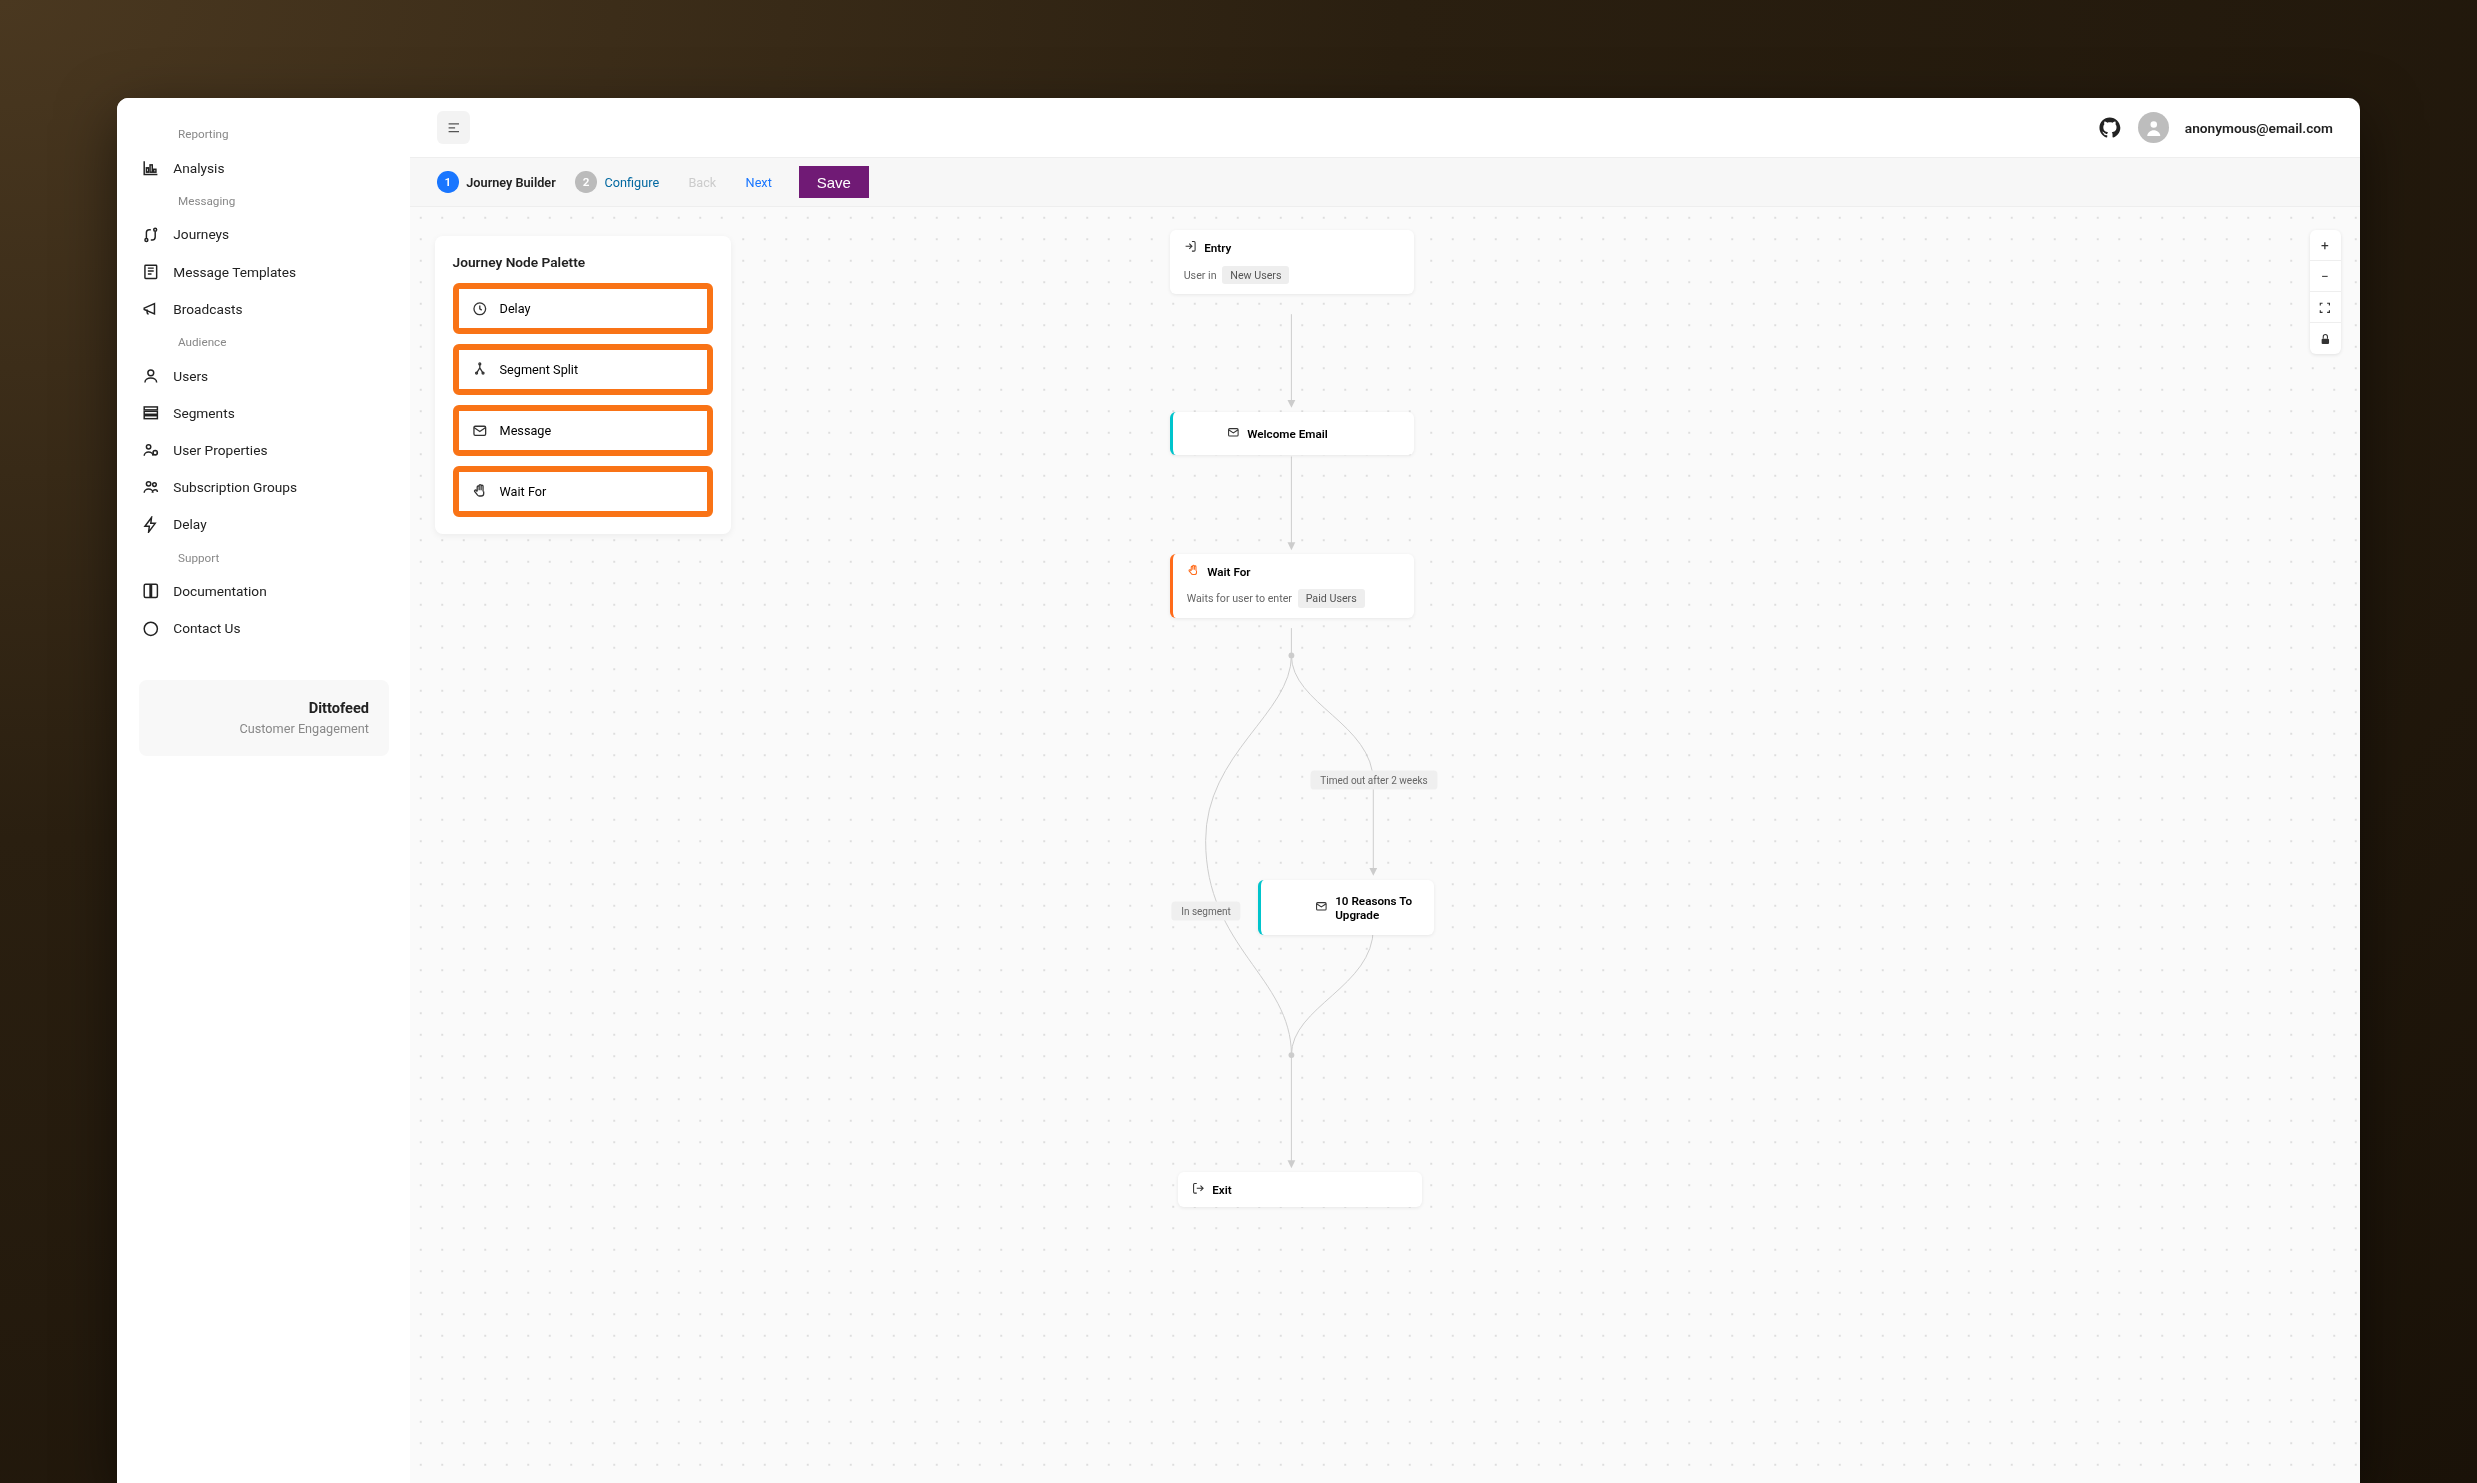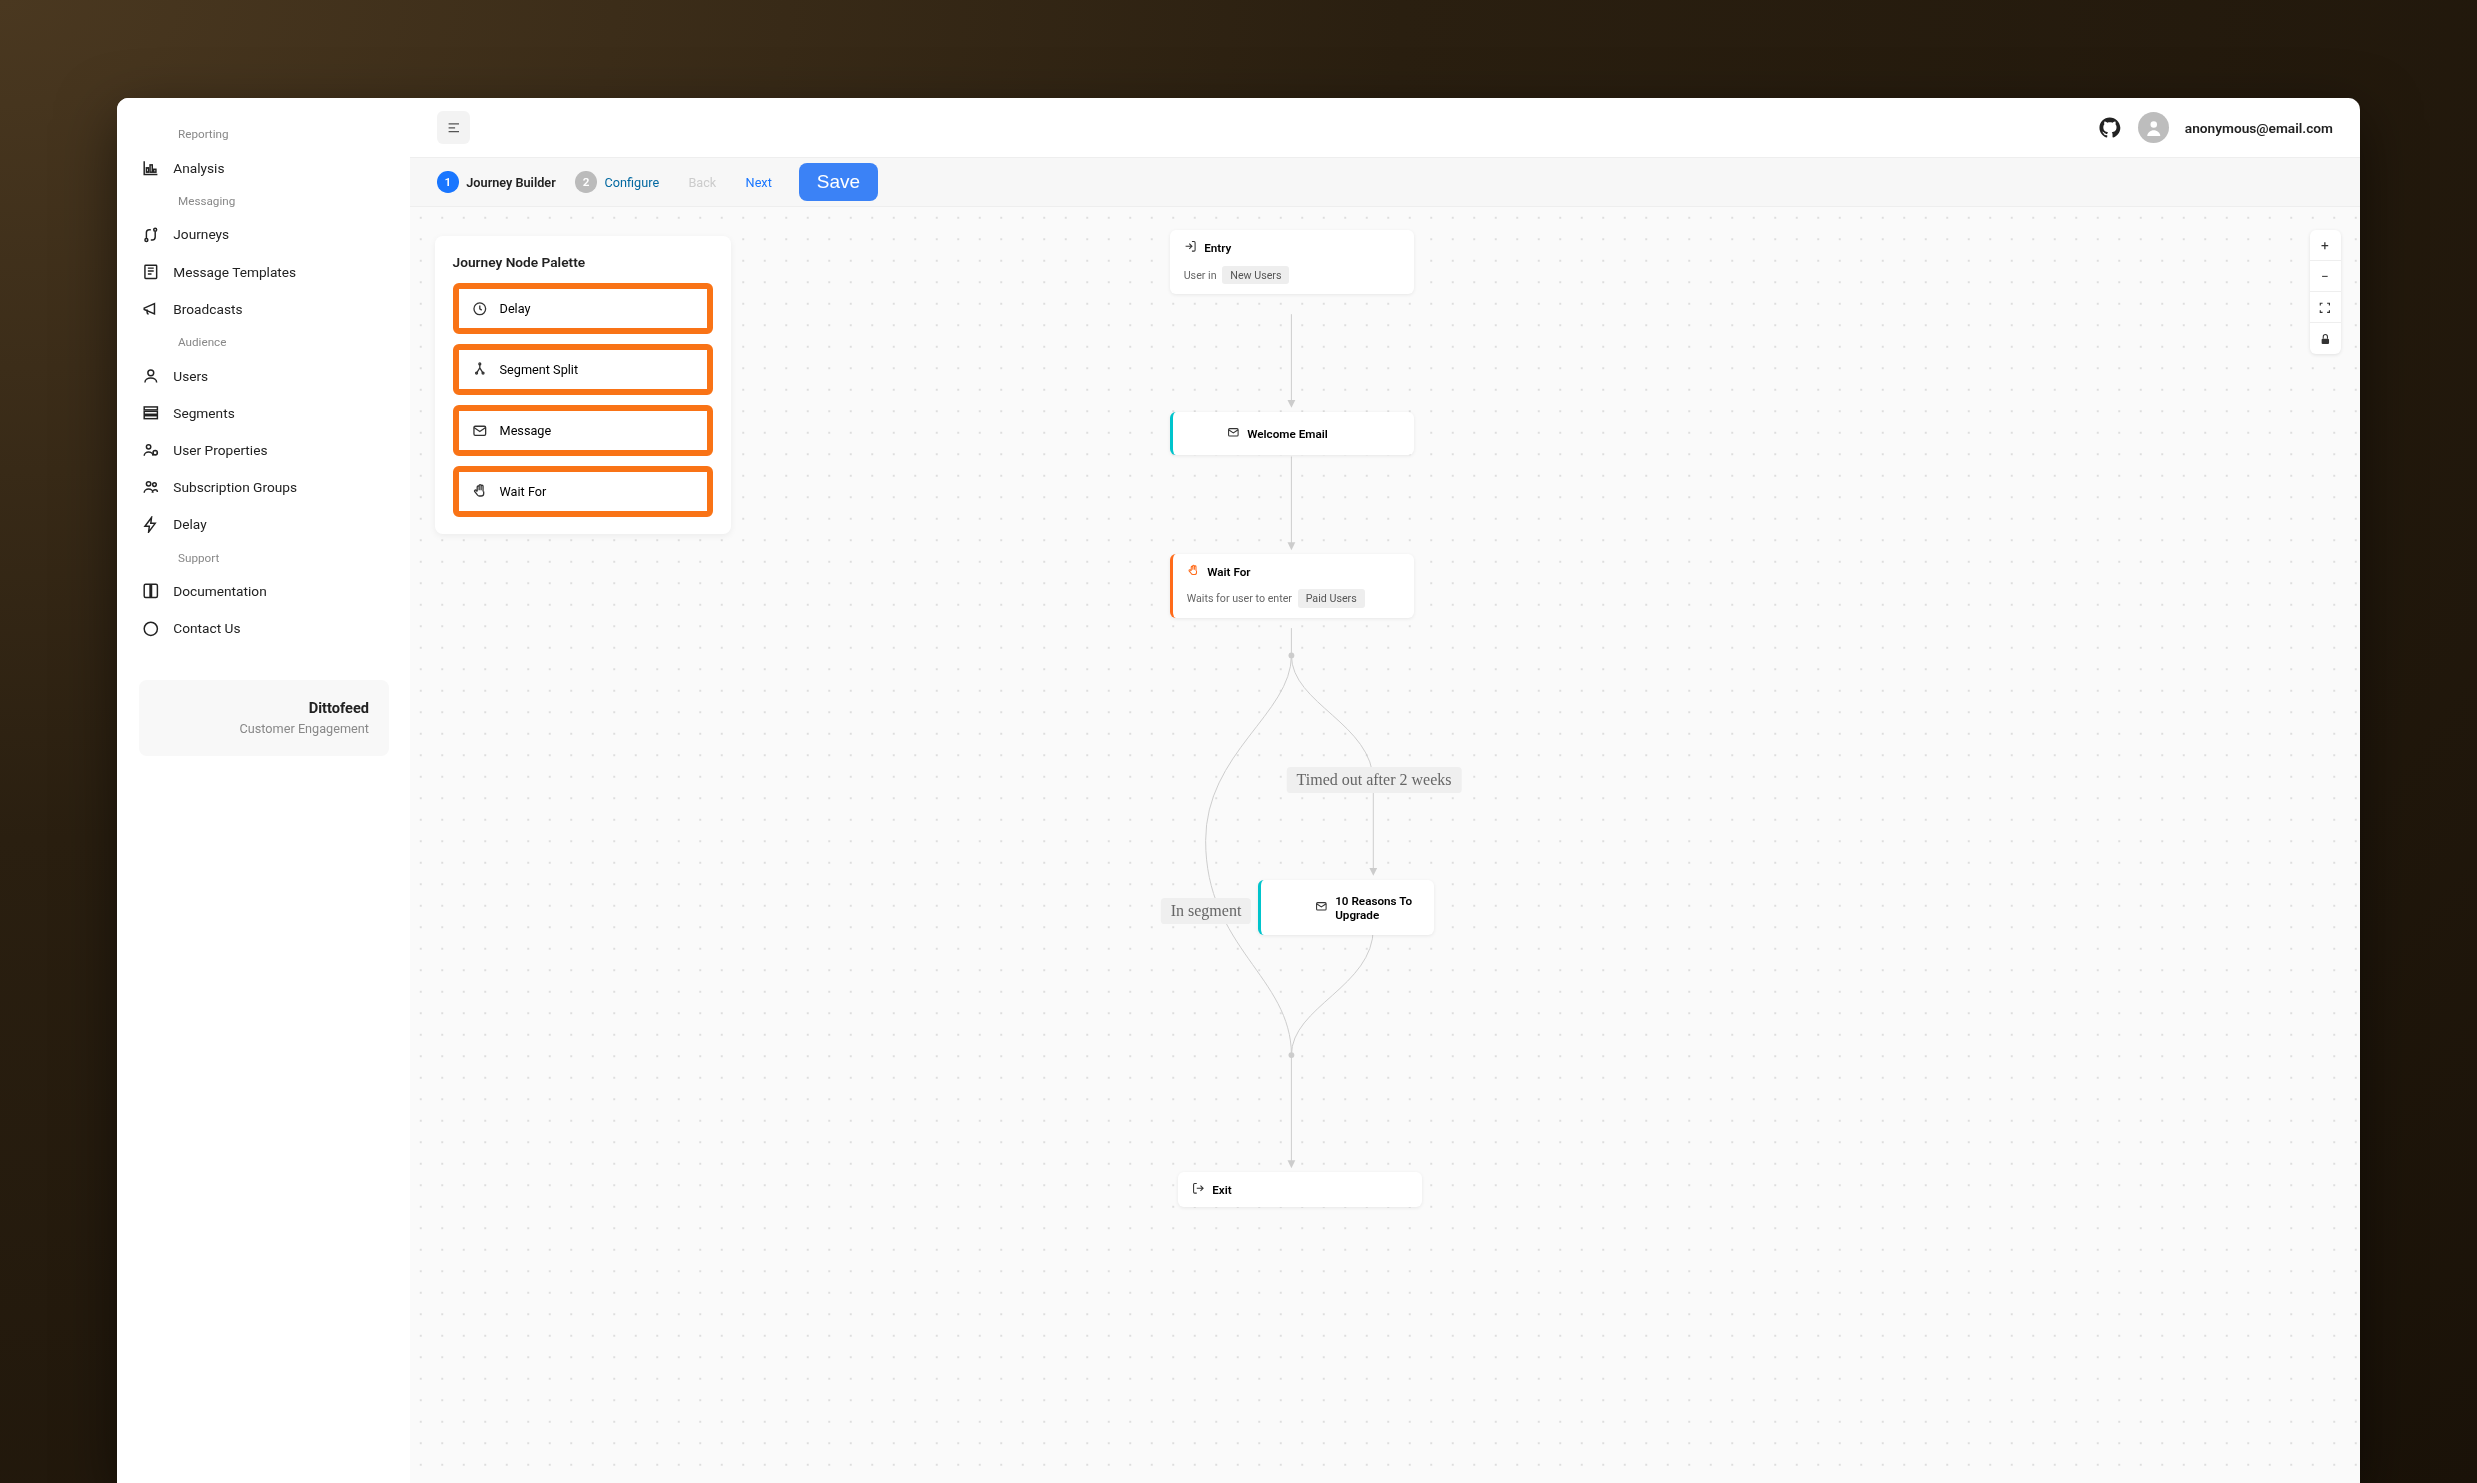--- a/index.html
+++ b/index.html
@@ -142,26 +142,26 @@
 .step-label.active { font-weight: 600; color: #222; }
 .step-label.inactive { color: #0369a1; }
 .step-link {
   font-size: 12.7px;
   color: #ccc;
   cursor: default;
   margin-left: 9.8px;
 }
 .step-link.enabled { color: #1976ff; cursor: pointer; }
 .save-btn {
-  background: #3b82f6;
+  background: #701a75;
   color: #fff;
   border: none;
   padding: 7.8px 17.6px;
-  border-radius: 8px;
-  font-size: 19px;
+  border-radius: 0;
+  font-size: 15px;
   cursor: pointer;
   margin-left: 7.8px;
 }
 
 .canvas-wrap {
   flex: 1;
   position: relative;
   background: #fafafa;
   background-image: radial-gradient(#ddd 1px, transparent 1px);
   background-size: 21.5px 21.5px;
@@ -229,24 +229,23 @@
 .node.entry { width: 244px; }
 .node.message { width: 244px; border-left: 3.9px solid #00c4cc; }
 .node.message .node-header { padding: 13.7px; margin-left: 40px; }
 .node.waitfor { width: 244px; border-left: 3.9px solid #ff6b1a; }
 .node.exit { width: 244px; }
 .edge-label {
   position: absolute;
   background: #efefef;
   padding: 3.9px 9.8px;
   border-radius: 3.9px;
-  font-size: 16px;
+  font-size: 10px;
   color: #666;
   transform: translate(-50%, -50%);
-  font-family: Liberation Serif, serif;
 }
 svg.edges {
   position: absolute;
   inset: 0;
   width: 100%;
   height: 100%;
   pointer-events: none;
 }
 .edges path { stroke: #ccc; stroke-width: 1; fill: none; }
 .edges polygon { fill: #ccc; }

